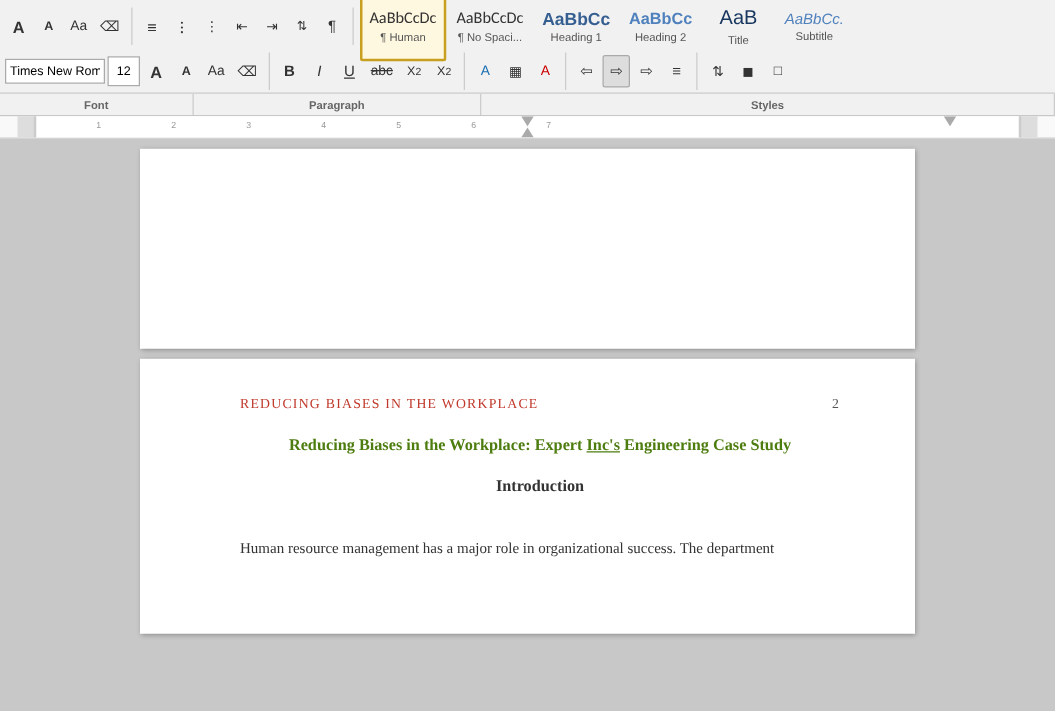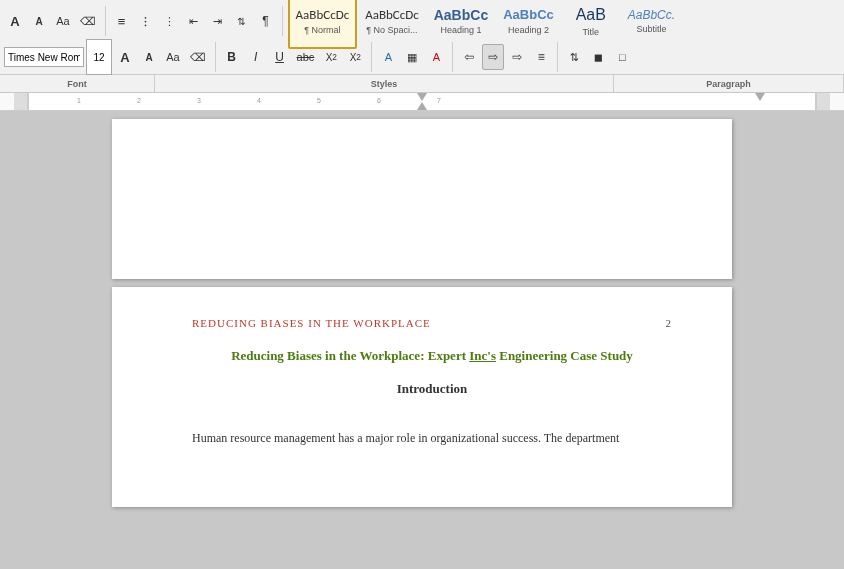--- a/index.html
+++ b/index.html
@@ -55,21 +55,21 @@
       width: 1px;
       height: 30px;
       background: #ccc;
       margin: 0 3px;
     }
 
     .font-size-box {
       border: 1px solid #aaa;
       background: white;
       width: 26px;
-      height: 36px;
+      height: 24px;
       font-size: 10px;
       text-align: center;
       padding: 1px;
     }
 
     .font-name-box {
       border: 1px solid #aaa;
       background: white;
       width: 80px;
       height: 20px;
@@ -305,21 +305,21 @@
       <button class="ribbon-btn" style="font-size:11px;">⇥</button>
       <button class="ribbon-btn" style="font-size:10px;">⇅</button>
       <button class="ribbon-btn" style="font-size:12px;">¶</button>
     </div>
 
     <div class="ribbon-separator"></div>
 
     <div class="styles-section">
       <button class="style-btn active">
         <span class="style-preview normal">AaBbCcDc</span>
-        <span class="style-label">¶ Normal</span>
+        <span class="style-label">¶ Human</span>
       </button>
       <button class="style-btn">
         <span class="style-preview no-spacing">AaBbCcDc</span>
         <span class="style-label">¶ No Spaci...</span>
       </button>
       <button class="style-btn">
         <span class="style-preview h1">AaBbCc</span>
         <span class="style-label">Heading 1</span>
       </button>
       <button class="style-btn">
@@ -363,22 +363,22 @@
     <button class="ribbon-btn" style="font-size:12px;">⇨</button>
     <button class="ribbon-btn" style="font-size:12px;">≡</button>
     <div class="ribbon-separator"></div>
     <button class="ribbon-btn" style="font-size:11px;">⇅</button>
     <button class="ribbon-btn" style="font-size:11px;">◼</button>
     <button class="ribbon-btn" style="font-size:11px;">□</button>
   </div>
 
   <div class="section-labels">
     <div class="section-label font">Font</div>
+    <div class="section-label paragraph">Paragraph</div>
     <div class="section-label styles">Styles</div>
-    <div class="section-label paragraph">Paragraph</div>
   </div>
 </div>
 
 <div class="ruler">
   <div style="width:14px;height:100%;background:#ddd;border-right:1px solid #ccc;flex-shrink:0;"></div>
   <div class="ruler-inner">
     <div class="ruler-triangle" style="left:calc(50% - 5px);"></div>
     <div class="ruler-triangle ruler-triangle-bottom" style="left:calc(50% - 5px);"></div>
     <div class="ruler-triangle" style="right:50px;"></div>
 

